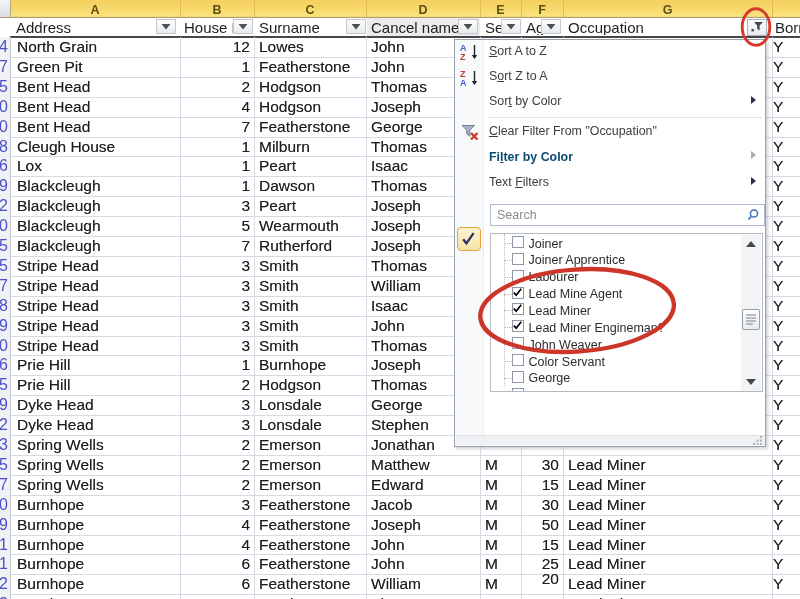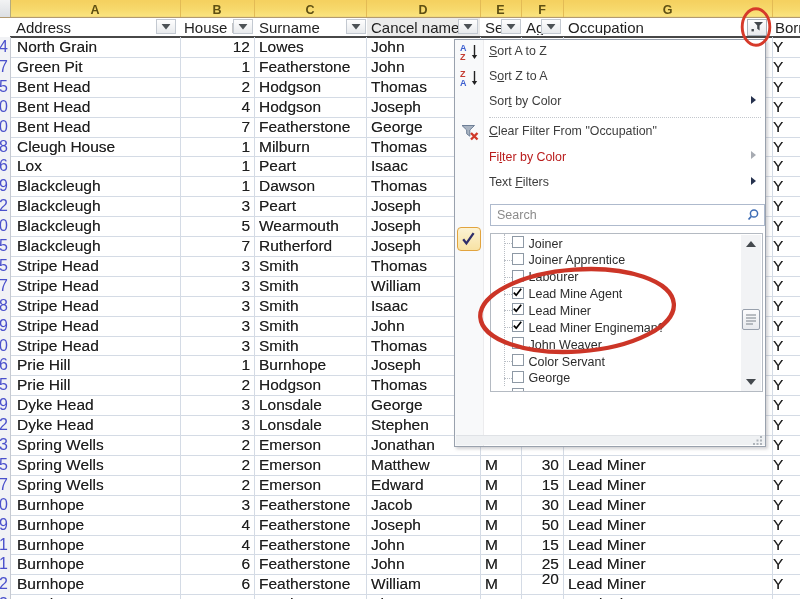--- a/index.html
+++ b/index.html
@@ -26,21 +26,21 @@
 .cc{left:259px;}
 .cd{left:371px;}
 .ce{left:485px;}
 .cf{left:521px;width:38px;text-align:right;}
 .cg{left:568px;}
 .ch{left:773px;}
 
 #panel{position:absolute;left:454px;top:39px;width:312px;height:408px;background:#fff;
  border:1px solid #99a1ad;box-sizing:border-box;box-shadow:2px 2px 3px rgba(120,120,130,.35);}
 .mi{position:absolute;left:34px;font-size:12.4px;color:#3d3d3d;white-space:nowrap;}
-.mi.gray{color:#b91c1c;}
+.mi.gray{color:#0c4a6e;font-weight:bold;}
 .ul{text-decoration:underline;}
 .arr{position:absolute;left:296px;width:0;height:0;border-left:5px solid #26324e;border-top:4px solid transparent;border-bottom:4px solid transparent;}
 .arr.gray{border-left-color:#a7abb2;}
 #msep{position:absolute;left:34px;top:76.5px;width:272px;border-top:1px dotted #c3c7cd;}
 #sbox{position:absolute;left:35px;top:164px;width:275px;height:22px;border:1px solid #aebacd;box-sizing:border-box;background:#fff;}
 #sbox span{position:absolute;left:6px;top:3px;font-size:12.5px;color:#8b8b8b;}
 #list{position:absolute;left:35px;top:192.5px;width:273px;height:159px;border:1px solid #b4bac2;box-sizing:border-box;background:#fff;overflow:hidden;}
 .tree{position:absolute;left:12.5px;top:0;width:0;height:152px;border-left:1px dotted #b9bec5;}
 .hconn{position:absolute;left:12.5px;width:8px;height:0;border-top:1px dotted #b9bec5;}
 .cb2{position:absolute;left:20.5px;width:12px;height:12px;border:1.4px solid #8e99a5;box-sizing:border-box;background:#fff;}

